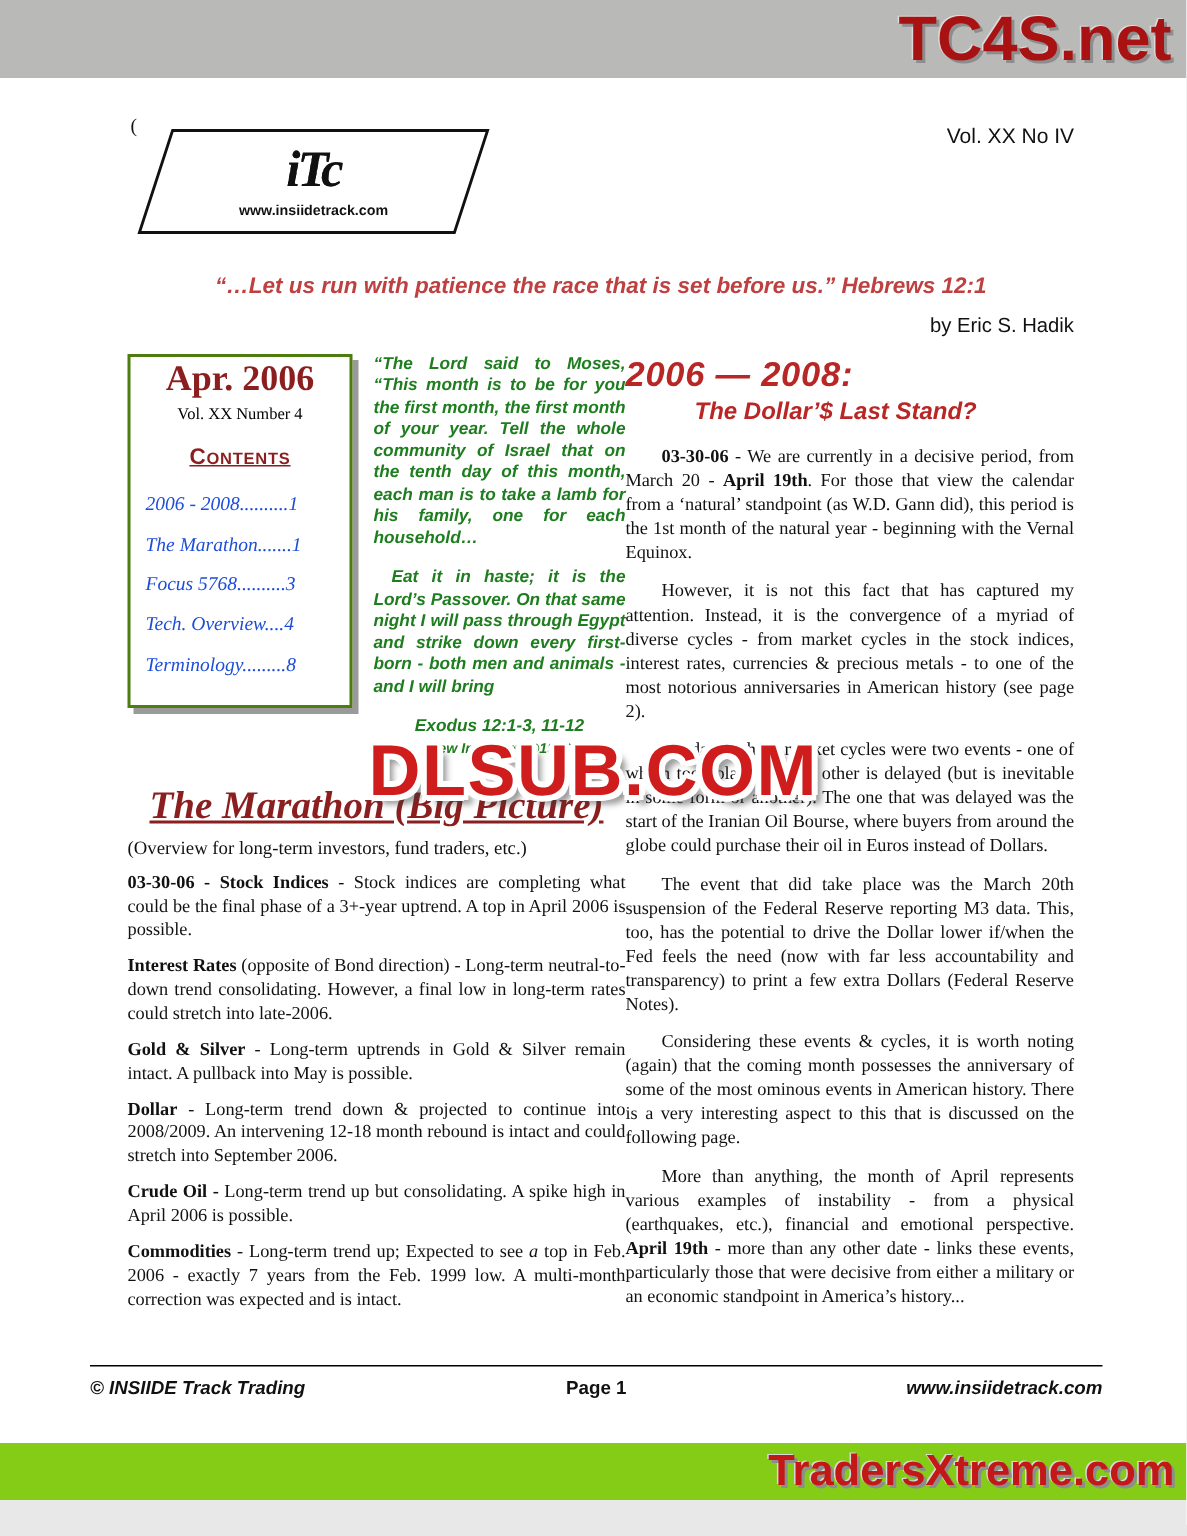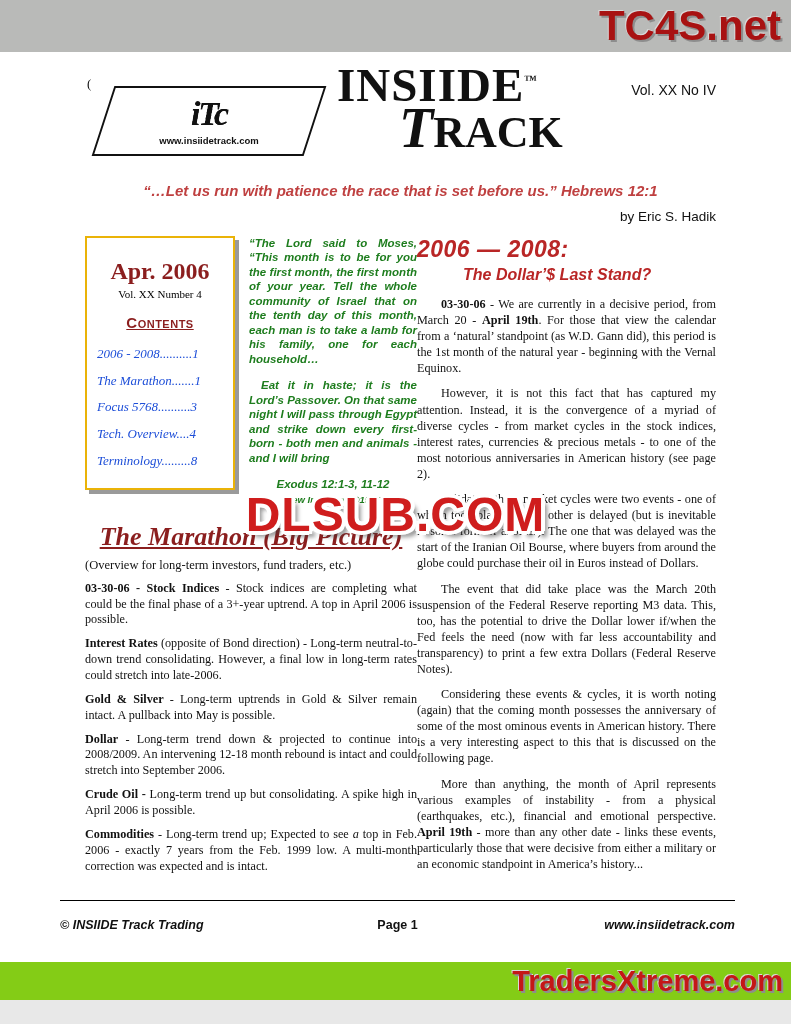--- a/index.html
+++ b/index.html
@@ -49,22 +49,22 @@
   .tagline { margin-top:6px; text-align:center; font-family:"Liberation Sans", sans-serif;
              font-weight:bold; font-style:italic; font-size:15px; color:#bf4040; }
   .byline { margin-top:10px; text-align:right; font-family:"Liberation Sans", sans-serif; font-size:13.5px; }
 
   
   .main { display:flex; margin-top:12px; }
   .left-col { width:332px; flex:none; }
   .right-col { flex:1; }
   .left-top { display:flex; }
 
-  .contents-box { width:150px; flex:none; border:2px solid #eab308; box-shadow:4px 4px 0 #9a9a9a;
-                  padding:20px 5px 14px; text-align:center; box-sizing:border-box; height:fit-content; background:#fff; }
+  .contents-box { width:150px; flex:none; border:2px solid #4d7c0f; box-shadow:4px 4px 0 #9a9a9a;
+                  padding:2px 5px 14px; text-align:center; box-sizing:border-box; height:fit-content; background:#fff; }
   .contents-month { font-size:24px; font-weight:bold; color:#8b1e1e; }
   .contents-vol { font-size:11px; margin-top:3px; color:#000; }
   .contents-heading { margin-top:14px; font-family:"Liberation Sans", sans-serif; font-variant:small-caps;
                       font-weight:bold; font-size:15px; color:#8b1e1e; text-decoration:underline; letter-spacing:0.5px; }
   .contents-items { margin-top:10px; text-align:left; padding-left:5px; }
   .contents-item { font-style:italic; color:#1d4ed8; font-size:13px; line-height:2.05; white-space:nowrap; }
 
   .quote-col { margin-left:14px; flex:1; color:#1e7d1e; font-family:"Liberation Sans", sans-serif;
                font-weight:bold; font-style:italic; font-size:11.5px; text-align:justify; line-height:1.26; }
   .quote-col p { margin:0 0 12px; }
@@ -81,21 +81,21 @@
   .article-heading { color:#b92626; font-family:"Liberation Sans", sans-serif; font-weight:bold; font-style:italic;
                      font-size:23px; letter-spacing:0.5px; }
   .article-subheading { color:#b92626; font-family:"Liberation Sans", sans-serif; font-weight:bold; font-style:italic;
                         font-size:16px; margin:3px 0 12px 46px; }
   .article-body p { font-size:12.2px; text-align:justify; line-height:1.32; margin:0 0 9px; text-indent:24px; }
 
   .b { font-weight:bold; }
   .i { font-style:italic; }
 
   .footer { position:absolute; left:60px; right:56px; bottom:68px; border-top:1.5px solid #000;
-            padding-top:17px; display:flex; font-family:"Liberation Sans", sans-serif; font-size:12.5px; font-weight:bold; }
+            padding-top:7px; display:flex; font-family:"Liberation Sans", sans-serif; font-size:12.5px; font-weight:bold; }
   .footer-left { flex:1; font-style:italic; }
   .footer-center { flex:1; text-align:center; }
   .footer-right { flex:1; text-align:right; font-style:italic; }
 </style>
 </head>
 <body>
 
 <div class="page">
 
   <div class="top-bar">
@@ -106,24 +106,20 @@
 
     <div class="header-row">
       <span class="paren">(</span>
       <div class="logo-box">
         <div class="logo-skew">
           <div class="logo-unskew">
             <div class="logo-mono">iTc</div>
             <div class="logo-url">www.insiidetrack.com</div>
           </div>
         </div>
-      </div>
-      <div class="title-block">
-        <div class="title-line1"><span>INSIIDE</span><span class="tm">™</span></div>
-        <div class="title-line2"><span class="big-t">T</span><span>RACK</span></div>
       </div>
       <div class="vol">Vol. XX  No IV</div>
     </div>
 
     <div class="tagline">“…Let us run with patience the race that is set before us.”   Hebrews 12:1</div>
     <div class="byline">by Eric S. Hadik</div>
 
     <div class="main">
 
       <div class="left-col">

